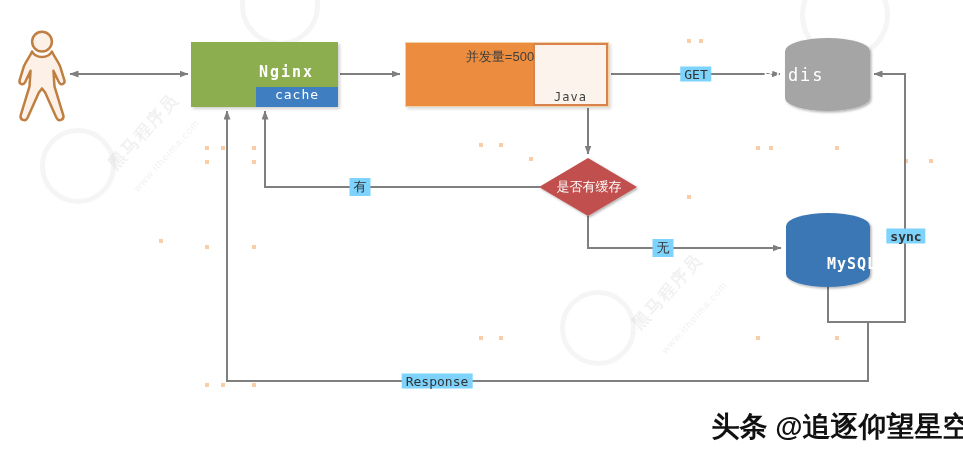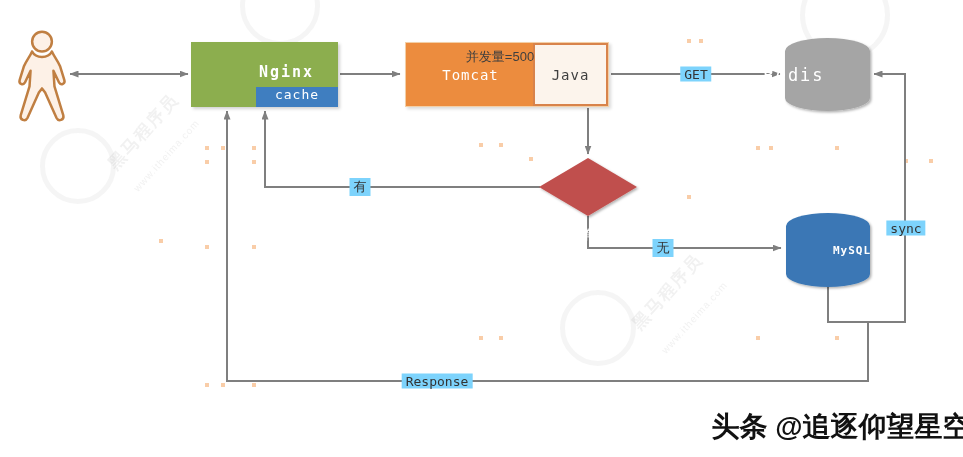--- a/index.html
+++ b/index.html
@@ -56,40 +56,40 @@
     box-shadow:2px 2px 3px rgba(0,0,0,.15);
   }
   #tomcat .lbl{
     position:absolute;left:0;top:0;bottom:0;width:129px;
     display:flex;align-items:center;justify-content:center;
     color:#fff;font-size:14px;letter-spacing:1px;
   }
   #java{
     position:absolute;right:0;top:0;bottom:0;width:75px;
     border:2px solid #d8834b;box-sizing:border-box;
-    display:flex;align-items:center;justify-content:center;
-    color:#3f3f3f;font-size:14px;letter-spacing:1px;
+    display:flex;align-items:flex-end;justify-content:center;
+    color:#3f3f3f;font-size:12px;letter-spacing:1px;
   }
   .shape-label{
     position:absolute;transform:translate(-50%,-50%);
     color:#fff;white-space:nowrap;pointer-events:none;
   }
   #redis-label{left:794px;top:75px;font-size:17px;letter-spacing:2px;}
-  #mysql-label{left:828px;top:250px;font-size:11px;font-weight:bold;letter-spacing:1px;padding-left:48px;}
-  #decision-label{left:589px;top:187px;font-size:13px;margin-top:48px;}
+  #mysql-label{left:828px;top:264px;font-size:15px;font-weight:bold;letter-spacing:1px;padding-left:48px;}
+  #decision-label{left:589px;top:187px;font-size:13px;}
   
   .edge-label{
     position:absolute;transform:translate(-50%,-50%);
     background:#7dd3fc;padding:0 4px;font-size:13px;color:#333;white-space:nowrap;
   }
   #lbl-concurrency{left:500px;top:21px;color:#3f3f3f;background:transparent;margin-top:36px;}
   #lbl-get{left:696px;top:74px;}
   #lbl-yes{left:360px;top:187px;}
   #lbl-no{left:663px;top:248px;}
-  #lbl-sync{left:906px;top:228px;}
+  #lbl-sync{left:906px;top:236px;font-weight:bold;}
   #lbl-response{left:437px;top:381px;}
   
   #person{position:absolute;left:16px;top:30px;}
   
   #title{
     position:absolute;left:488px;top:437px;transform:translate(-50%,-50%);
     font-size:21px;color:#1f1f1f;white-space:nowrap;
   }
   #credit{
     position:absolute;left:841px;top:427px;transform:translate(-50%,-50%);
@@ -142,21 +142,20 @@
   </svg>
 
   <div id="nginx" class="node" style="background-color: rgb(140, 174, 78); padding-left: 44px;">
     <span class="lbl mono">Nginx</span>
     <div id="cache" class="mono" style="background-color: rgb(63, 126, 192);">
       <span>cache</span>
     </div>
   </div>
 
   <div id="tomcat" class="node" style="background-color: rgb(236, 140, 62); border-color: rgb(243, 207, 166);">
-    <span class="lbl mono">Tomcat</span>
     <div id="java" class="mono" style="background-color: rgb(252, 244, 236); border-color: rgb(216, 131, 75);">
       <span>Java</span>
     </div>
   </div>
 
   <span id="redis-label" class="shape-label mono">Redis</span>
   <span id="mysql-label" class="shape-label mono">MySQL</span>
   <span id="decision-label" class="shape-label">是否有缓存</span>
 
   <span id="lbl-concurrency" class="edge-label">并发量=500</span>

